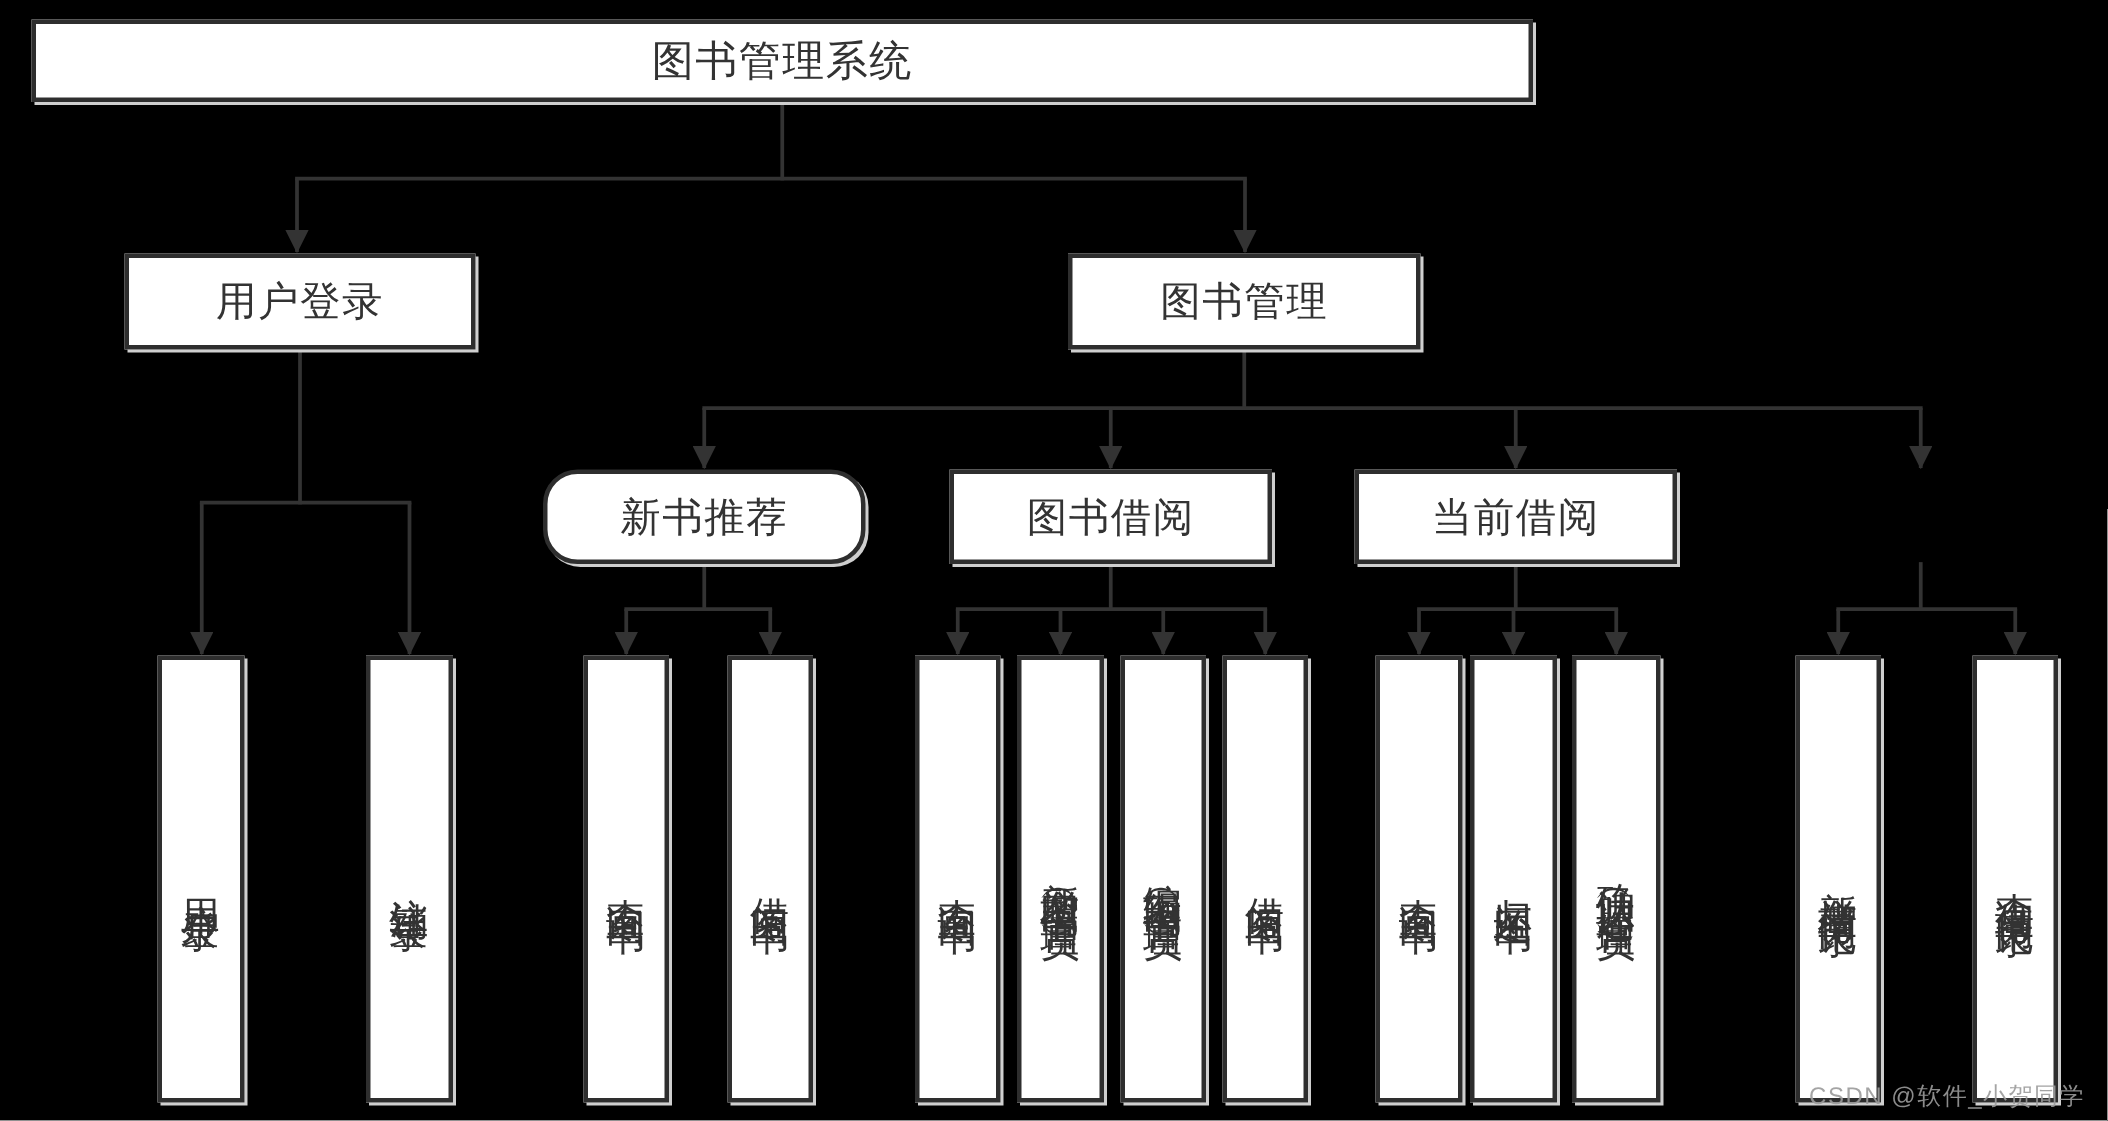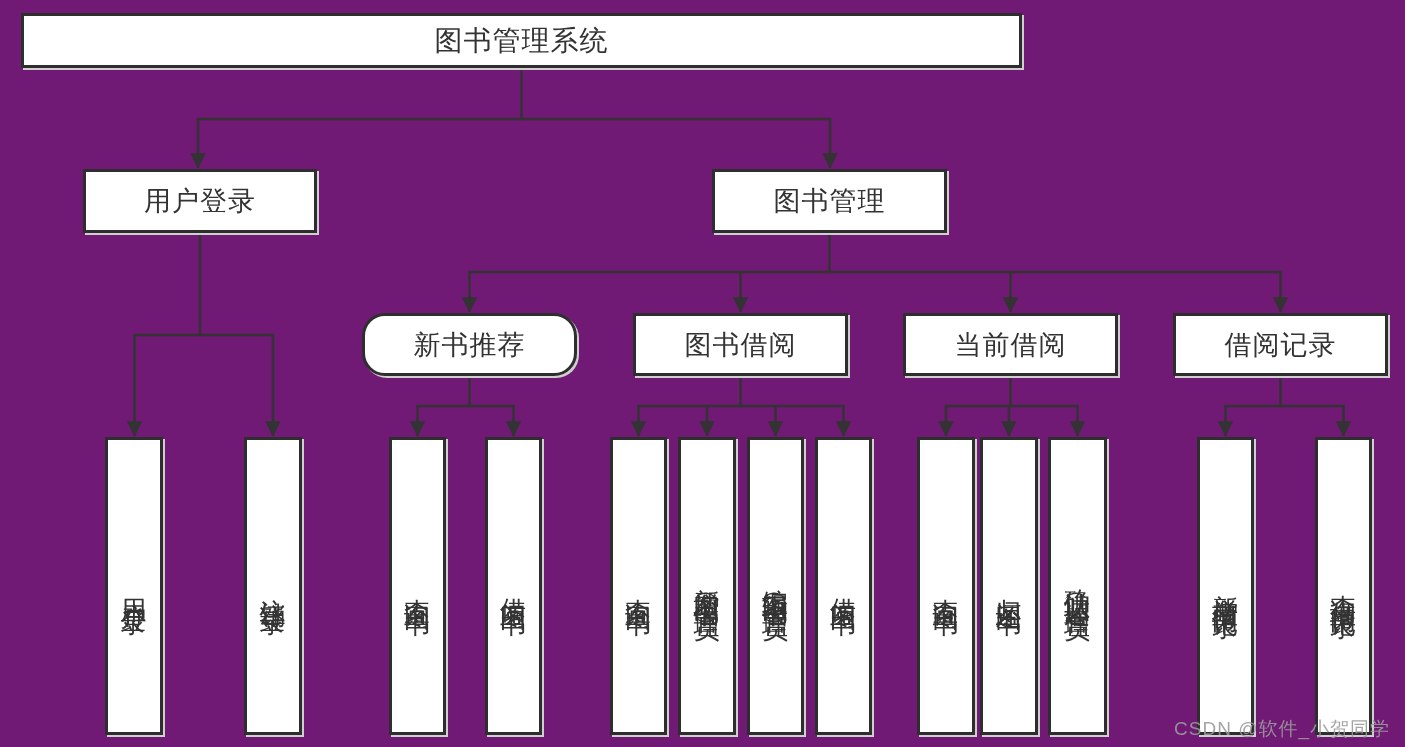--- a/index.html
+++ b/index.html
@@ -6,21 +6,21 @@
     --line:#333333;
     --border:#2e2e2e;
     --fill:#ffffff;
     --text:#333333;
     --wm:#9b9b9b;
   }
   html,body{margin:0;padding:0;background:#ffffff;}
   #canvas{
     position:relative;
     width:1405px;height:747px;
-    background:#701a75;
+    background:#000000;
     overflow:hidden;
     font-family:"Liberation Sans","DejaVu Sans",sans-serif;
     color:var(--text);
   }
   svg.connectors{position:absolute;left:0;top:0;z-index:1;}
   svg.connectors path{stroke:var(--line);stroke-width:2.5;fill:none;}
   svg.connectors .ah{fill:var(--line);stroke:none;}
   .node{
     position:absolute;
     box-sizing:border-box;
@@ -36,21 +36,21 @@
     writing-mode:vertical-rl;
     text-orientation:mixed;
     font-size:26px;
     line-height:1;
     letter-spacing:4px;
     white-space:nowrap;
   }
   .watermark{
     position:absolute;
     right:15px;bottom:5px;
-    font-size:19px;
+    font-size:16px;
     letter-spacing:1px;
     color:var(--wm);
     opacity:.9;
     z-index:3;
     white-space:nowrap;
   }
 </style>
 </head>
 <body>
 
@@ -131,23 +131,20 @@
 
   <div class="node hbox" style="left:362px;top:313px;width:215px;height:63px;border-radius:23px;">
     <span>新书推荐</span>
   </div>
   <div class="node hbox" style="left:633px;top:313px;width:215px;height:63px;">
     <span>图书借阅</span>
   </div>
   <div class="node hbox" style="left:903px;top:313px;width:215px;height:63px;">
     <span>当前借阅</span>
   </div>
-  <div class="node hbox" style="left:1173px;top:313px;width:215px;height:63px;">
-    <span>借阅记录</span>
-  </div>
 
   <div class="node vbox" style="left:105px;top:437px;width:58px;height:298px;">
     <span>用户登录</span>
   </div>
   <div class="node vbox" style="left:244px;top:437px;width:58px;height:298px;">
     <span>注销登录</span>
   </div>
 
   <div class="node vbox" style="left:389px;top:437px;width:57px;height:298px;">
     <span>查询图书</span>

